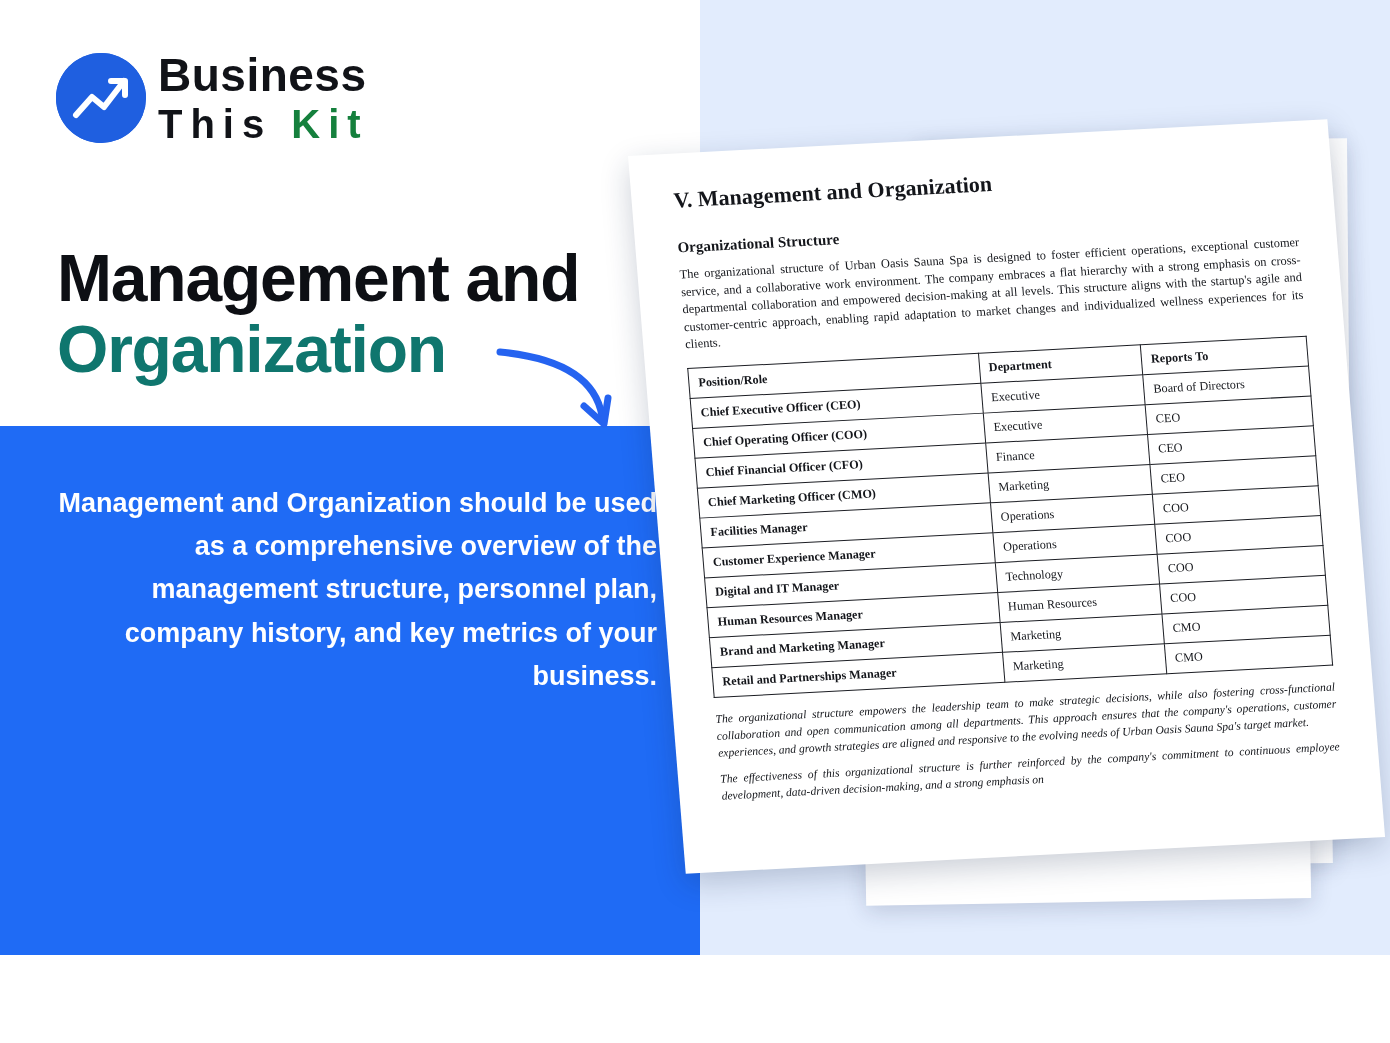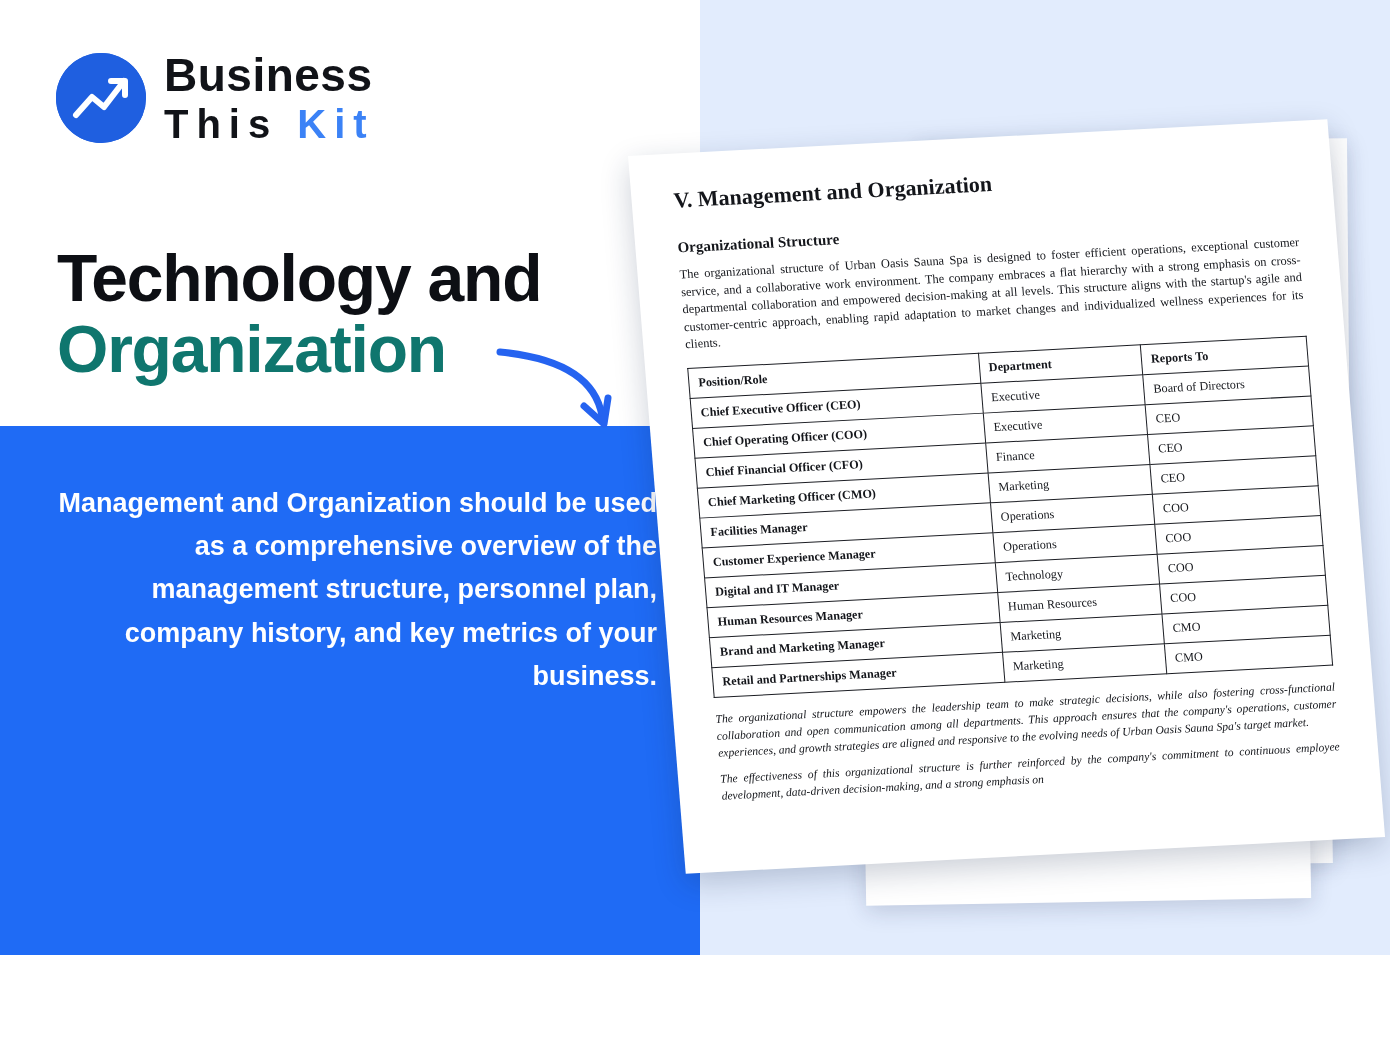--- a/index.html
+++ b/index.html
@@ -54,21 +54,21 @@
     background: #ffffff;
   }
 
   
   .logo-wrap {
     position: absolute;
     left: 56px;
     top: 52px;
     display: flex;
     align-items: center;
-    gap: 18px;
+    gap: 12px;
   }
   .logo-mark {
     width: 90px;
     height: 90px;
     border-radius: 50%;
     background: #1f5fe0;
     position: relative;
     flex: none;
   }
   .logo-text {
@@ -82,21 +82,21 @@
     position: relative;
   }
   .logo-line2 {
     font-size: 40px;
     font-weight: 700;
     letter-spacing: 8px;
     color: #111318;
     margin-top: 6px;
   }
   .logo-kit {
-    color: #3b82f6;
+    color: #15803d;
   }
 
   
   .headline {
     position: absolute;
     left: 57px;
     top: 243px;
     width: 620px;
     font-size: 66px;
     font-weight: 700;
@@ -268,21 +268,21 @@
       <span>Business</span>
     </div>
     <div class="logo-line2">
       <span>This</span>
       <span class="logo-kit">Kit</span>
     </div>
   </div>
 </div>
 
 <div class="headline">
-  <span>Technology and</span>
+  <span>Management and</span>
   <span class="accent">Organization</span>
 </div>
 
 <div class="arrow-svg">
   <svg width="130" height="100" viewBox="0 0 130 100" aria-hidden="true">
     <path d="M8 12 C 70 18, 104 40, 110 76" fill="none" stroke="#2563f0" stroke-width="7" stroke-linecap="round"></path>
     <path d="M92 66 L112 84 L116 58" fill="none" stroke="#2563f0" stroke-width="7" stroke-linecap="round" stroke-linejoin="round"></path>
   </svg>
 </div>
 

